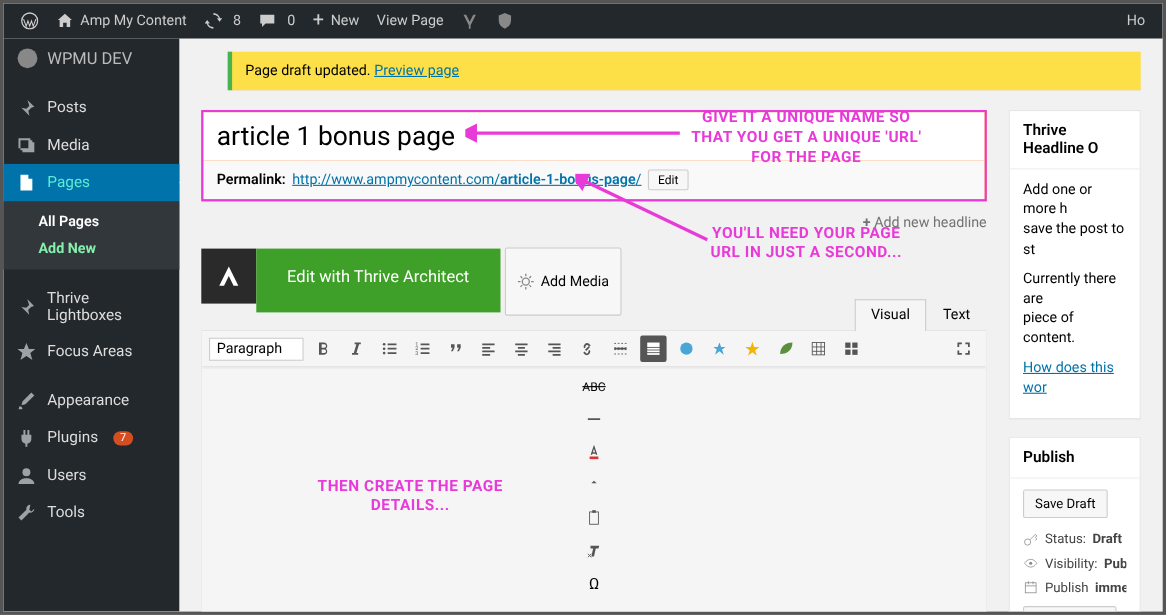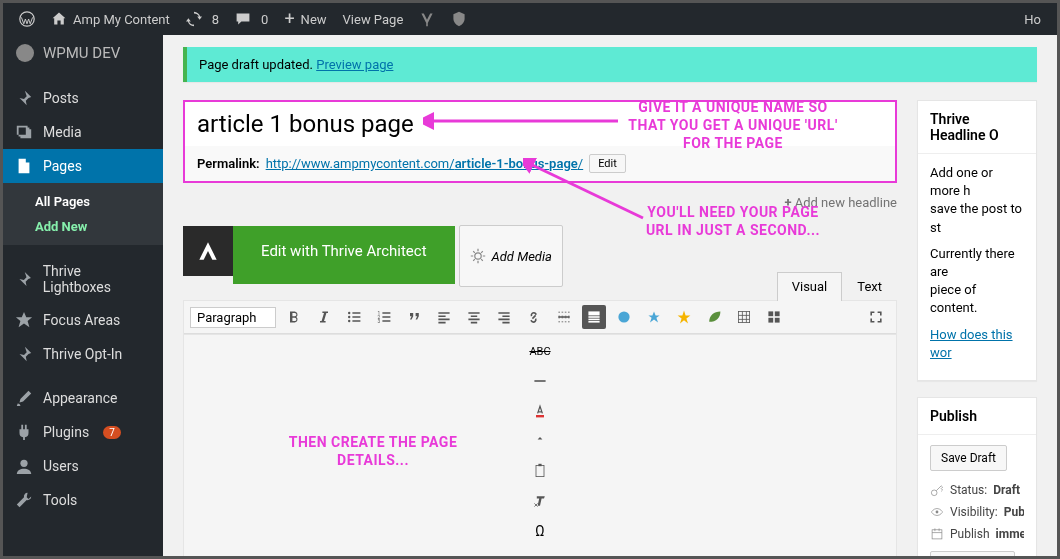--- a/index.html
+++ b/index.html
@@ -11,33 +11,33 @@
 .adminbar .spacer { flex: 1; }
 .adminbar svg { width: 16px; height: 16px; fill: #ccc; }
 .adminbar .count { padding-left: 4px; }
 
 
 .sidebar { position: absolute; left: 0; top: 32px; bottom: 0; width: 160px; background: #23282d; color: #eee; font-size: 14px; }
 .sidebar .wpmu { display: flex; align-items: center; gap: 8px; padding: 8px 12px; color: #bbb; font-size: 15px; }
 .sidebar .wpmu svg { width: 20px; height: 20px; fill: #888; }
 .sidebar .menu-item { display: flex; align-items: center; gap: 10px; padding: 8px 12px; color: #ddd; cursor: pointer; }
 .sidebar .menu-item svg { width: 18px; height: 18px; fill: #9ca2a7; }
-.sidebar .menu-item.current { background: #0073aa; color: #ffffff; position: relative; }
+.sidebar .menu-item.current { background: #0073aa; color: #5eead4; position: relative; }
 .sidebar .menu-item.current svg { fill: #fff; }
 .sidebar .menu-item.current::after { content: ""; position: absolute; right: -8px; top: 50%; margin-top: -8px; border: 8px solid transparent; border-right-color: #f1f1f1; }
 .sidebar .submenu { background: #32373c; padding: 6px 0; }
 .sidebar .submenu .sub { padding: 5px 12px 5px 32px; cursor: pointer; font-size: 13px; }
 .sidebar .submenu .sub.active { color: #fff; font-weight: 600; }
 .sidebar .submenu .sub.dim { color: #86efac; font-weight: bold; }
 .sidebar .sep { height: 10px; }
 .sidebar .badge { background: #d54e21; color: #fff; border-radius: 10px; font-size: 10px; padding: 1px 6px; margin-left: 4px; }
 
 
 .main { position: absolute; left: 160px; top: 32px; right: 0; bottom: 0; padding: 12px 20px; overflow: hidden; }
-.notice { border-left: 4px solid #46b450; background: #5eead4; padding: 10px 12px; box-shadow: 0 1px 1px rgba(0,0,0,.04); margin-bottom: 18px; font-size: 13px; }
+.notice { border-left: 4px solid #46b450; background: #fde047; padding: 10px 12px; box-shadow: 0 1px 1px rgba(0,0,0,.04); margin-bottom: 18px; font-size: 13px; margin-left: 24px; }
 .notice a { color: #0073aa; text-decoration: underline; }
 
 .columns { display: flex; gap: 20px; }
 .col-main { flex: 1; }
 .col-side { width: 120px; }
 
 .title-wrap { border: 2px solid #e83ad8; padding: 0; background: #f97316; }
 .title-input { width: 100%; border: none; outline: none; padding: 8px 12px; font-size: 24px; }
 .permalink-row { background: #f9f9f9; padding: 8px 12px; font-size: 13px; display: flex; align-items: center; gap: 6px; flex-wrap: wrap; }
 .permalink-row a { color: #0073aa; text-decoration: underline; }
@@ -45,21 +45,21 @@
 .permalink-row .edit-btn { background: #f7f7f7; border: 1px solid #ccc; padding: 2px 8px; font-size: 11px; cursor: pointer; border-radius: 2px; }
 
 .addnew-headline { text-align: right; color: #737373; font-size: 13px; margin: 12px 0 8px; cursor: pointer; }
 .addnew-headline .plus { font-weight: bold; }
 
 .thrive-btn { display: inline-flex; height: 58px; margin: 8px 0 16px; cursor: pointer; }
 .thrive-btn .logo { width: 50px; height: 50px; background: #2a2a2a; display: flex; align-items: center; justify-content: center; }
 .thrive-btn .logo svg { width: 26px; height: 26px; fill: #fff; }
 .thrive-btn .lbl { background: #3fa029; color: #fff; padding: 0 28px; line-height: 50px; font-size: 15px; }
 
-.add-media-btn { background: #f7f7f7; border: 1px solid #ccc; padding: 22px 10px; font-size: 13px; cursor: pointer; border-radius: 2px; display: inline-flex; align-items: center; gap: 6px; margin-bottom: 8px; font-style: italic; }
+.add-media-btn { background: #f7f7f7; border: 1px solid #ccc; padding: 22px 10px; font-size: 13px; cursor: pointer; border-radius: 2px; display: inline-flex; align-items: center; gap: 6px; margin-bottom: 8px; }
 .add-media-btn svg { width: 16px; height: 16px; fill: #888; }
 
 .editor { border: 1px solid #e5e5e5; background: #fff; }
 .editor-tabs { display: flex; justify-content: flex-end; border-bottom: 1px solid #ddd; background: #f5f5f5; }
 .editor-tabs .tab { padding: 6px 14px; font-size: 13px; cursor: pointer; border: 1px solid transparent; }
 .editor-tabs .tab.active { background: #f5f5f5; border: 1px solid #ccc; border-bottom-color: #f5f5f5; margin-bottom: -1px; margin-left: 24px; }
 .toolbar { background: #f5f5f5; border-bottom: 1px solid #ddd; padding: 4px 6px; display: flex; align-items: center; gap: 6px; flex-wrap: wrap; position: relative; }
 .toolbar .fmt-select { border: 1px solid #ccc; background: #fff; padding: 2px 18px 2px 6px; font-size: 13px; appearance: none; position: relative; }
 .toolbar .tb-btn { width: 24px; height: 24px; display: flex; align-items: center; justify-content: center; cursor: pointer; border-radius: 2px; }
 .toolbar .tb-btn svg { width: 16px; height: 16px; fill: #555; }
@@ -167,26 +167,20 @@
       <svg viewBox="0 0 20 20">
         <path d="M11 2l7 7-3 1-3 3 1 5-4-4-6 6 6-6-4-4 5 1 3-3z"></path>
       </svg>
       <span>Thrive Lightboxes</span>
     </div>
   <div class="menu-item">
       <svg viewBox="0 0 20 20">
         <path d="M10 1l2.5 6H19l-5 4 2 7-6-4-6 4 2-7-5-4h6.5z"></path>
       </svg>
       <span>Focus Areas</span>
-    </div>
-  <div class="menu-item">
-      <svg viewBox="0 0 20 20">
-        <path d="M11 2l7 7-3 1-3 3 1 5-4-4-6 6 6-6-4-4 5 1 3-3z"></path>
-      </svg>
-      <span>Thrive Opt-In</span>
     </div>
   <div class="sep"></div>
   <div class="menu-item">
       <svg viewBox="0 0 20 20">
         <path d="M15 2l3 3-9 9-4 1 1-4zM3 16c2 0 3 1 3 3H2z"></path>
       </svg>
       <span>Appearance</span>
     </div>
   <div class="menu-item">
       <svg viewBox="0 0 20 20">

